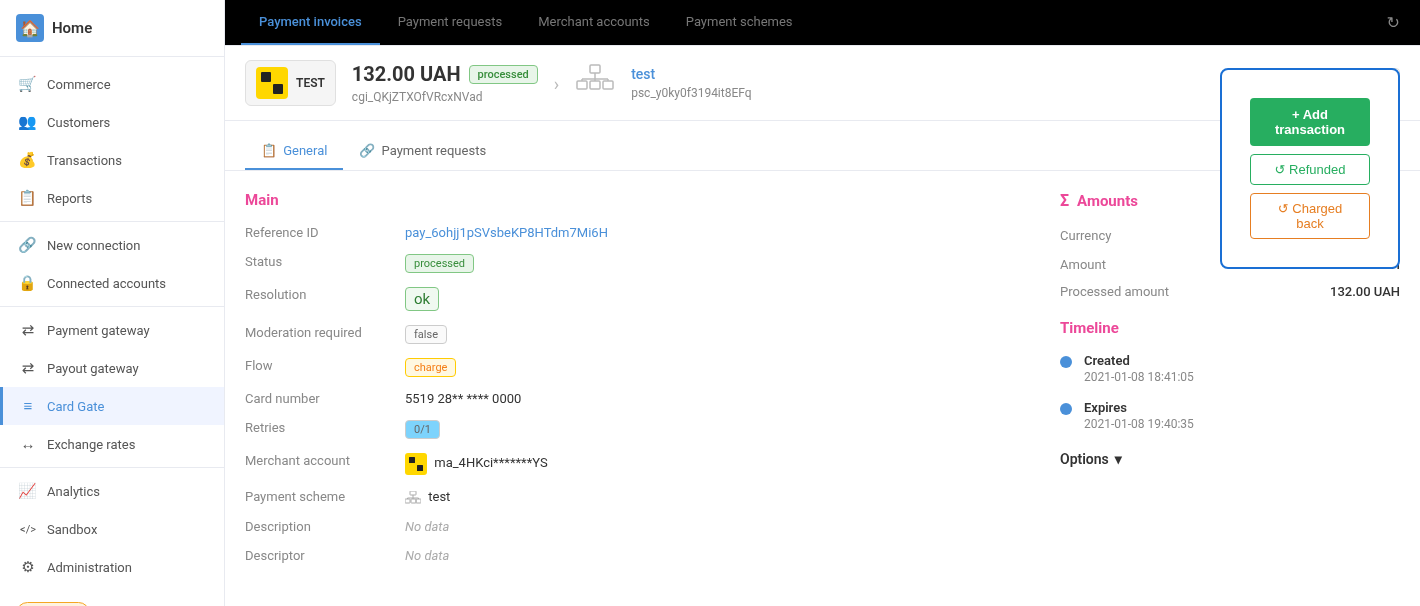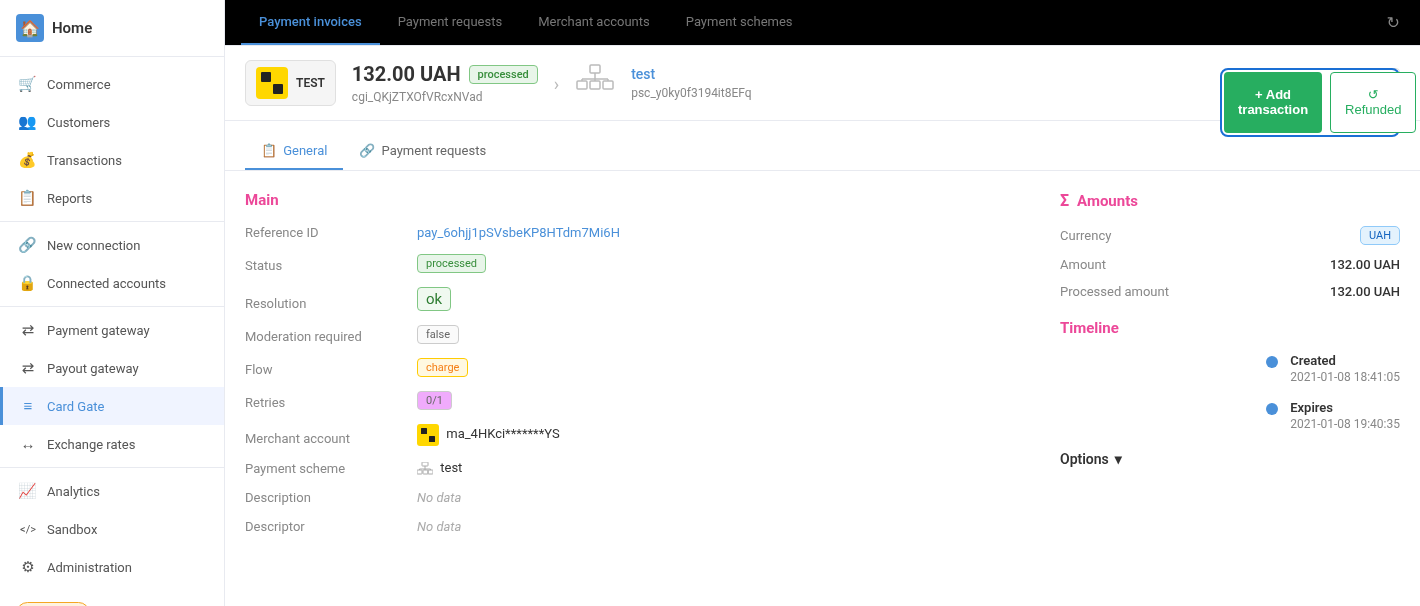--- a/index.html
+++ b/index.html
@@ -161,23 +161,23 @@
     }
 
     
     .action-panel {
       position: absolute;
       top: 0;
       right: 0;
       background: #fff;
       border: 2px solid #1a6fd4;
       border-radius: 8px;
-      padding: 2px;
-      display: flex;
-      flex-direction: row;
+      padding: 28px;
+      display: flex;
+      flex-direction: column;
       gap: 8px;
       z-index: 10;
       width: 180px;
     }
     .add-transaction-btn {
       background: #27ae60;
       color: #fff;
       border: none;
       border-radius: 4px;
       padding: 9px 14px;
@@ -251,23 +251,22 @@
       font-size: 15px;
       font-weight: 700;
       color: #ec4899;
       margin-bottom: 16px;
       display: flex; align-items: center; gap: 8px;
     }
     .section-title-sigma { font-size: 16px; }
 
     .field-row {
       display: flex;
-      align-items: flex-end;
+      align-items: flex-start;
       margin-bottom: 14px;
-      gap: 12px;
     }
     .field-label {
       width: 160px;
       flex-shrink: 0;
       color: #888;
       font-size: 13px;
     }
     .field-value {
       color: #333;
       font-size: 13px;
@@ -302,21 +301,21 @@
     }
     .badge-charge {
       background: #fff8e1;
       color: #f57f17;
       border: 1px solid #ffcc02;
       border-radius: 4px;
       padding: 2px 8px;
       font-size: 11px;
     }
     .badge-retries {
-      background: #f0abfc;
+      background: #7dd3fc;
       color: #666;
       border: 1px solid #ccc;
       border-radius: 4px;
       padding: 2px 8px;
       font-size: 11px;
     }
     .badge-uah {
       background: #e3f2fd;
       color: #1565c0;
       border: 1px solid #90caf9;
@@ -332,21 +331,20 @@
     }
     .amount-label { color: #888; font-size: 13px; }
     .amount-value { color: #333; font-size: 13px; font-weight: 500; }
 
     .timeline { margin-top: 20px; }
     .timeline-item {
       display: flex;
       gap: 12px;
       margin-bottom: 16px;
       align-items: flex-start;
-      justify-content: flex-end;
     }
     .timeline-dot {
       width: 12px; height: 12px;
       background: #4a90d9;
       border-radius: 50%;
       flex-shrink: 0;
       margin-top: 3px;
     }
     .timeline-label { font-size: 13px; font-weight: 600; color: #333; }
     .timeline-time { font-size: 12px; color: #888; margin-top: 2px; }
@@ -555,20 +553,24 @@
         <div class="field-row">
           <span class="field-label">Moderation required</span>
           <span class="badge-false">false</span>
         </div>
 
         <div class="field-row">
           <span class="field-label">Flow</span>
           <span class="badge-charge">charge</span>
         </div>
 
+        <div class="field-row">
+          <span class="field-label">Card number</span>
+          <span class="field-value">5519 28** **** 0000</span>
+        </div>
 
         <div class="field-row">
           <span class="field-label">Retries</span>
           <span class="badge-retries">0/1</span>
         </div>
 
         <div class="field-row">
           <span class="field-label">Merchant account</span>
           <span class="field-value">
             <span class="merchant-icon-small">

